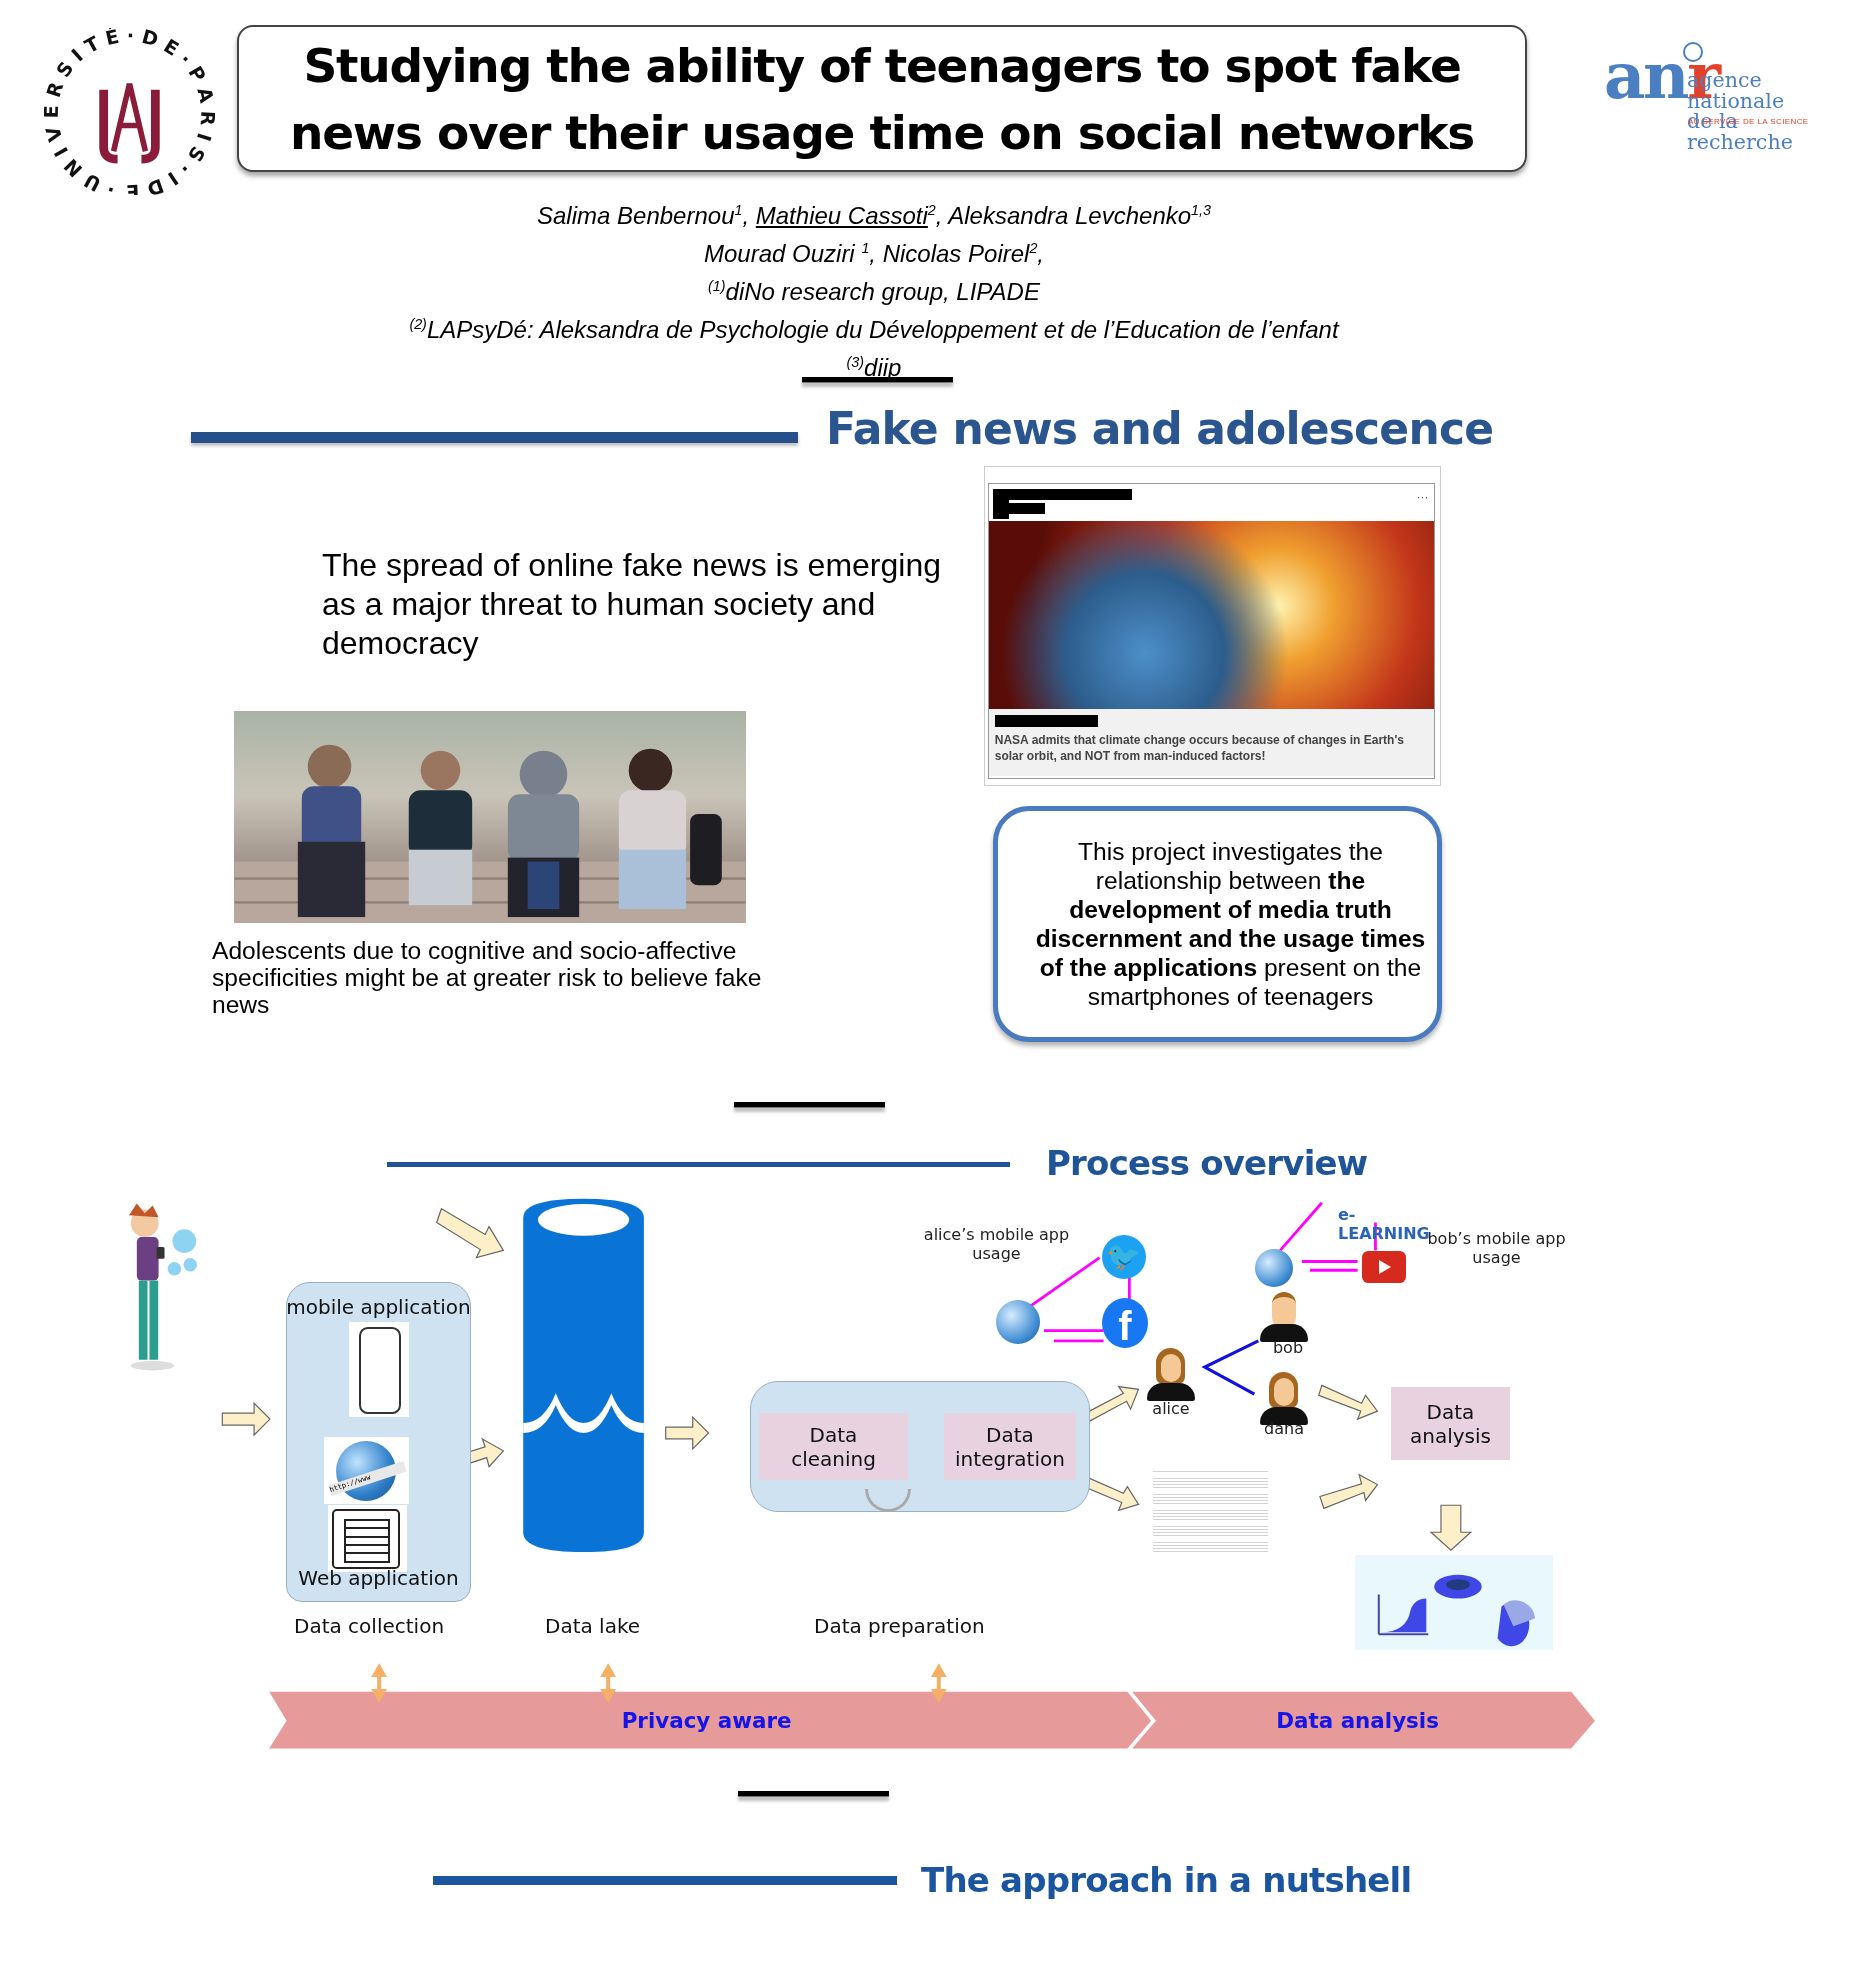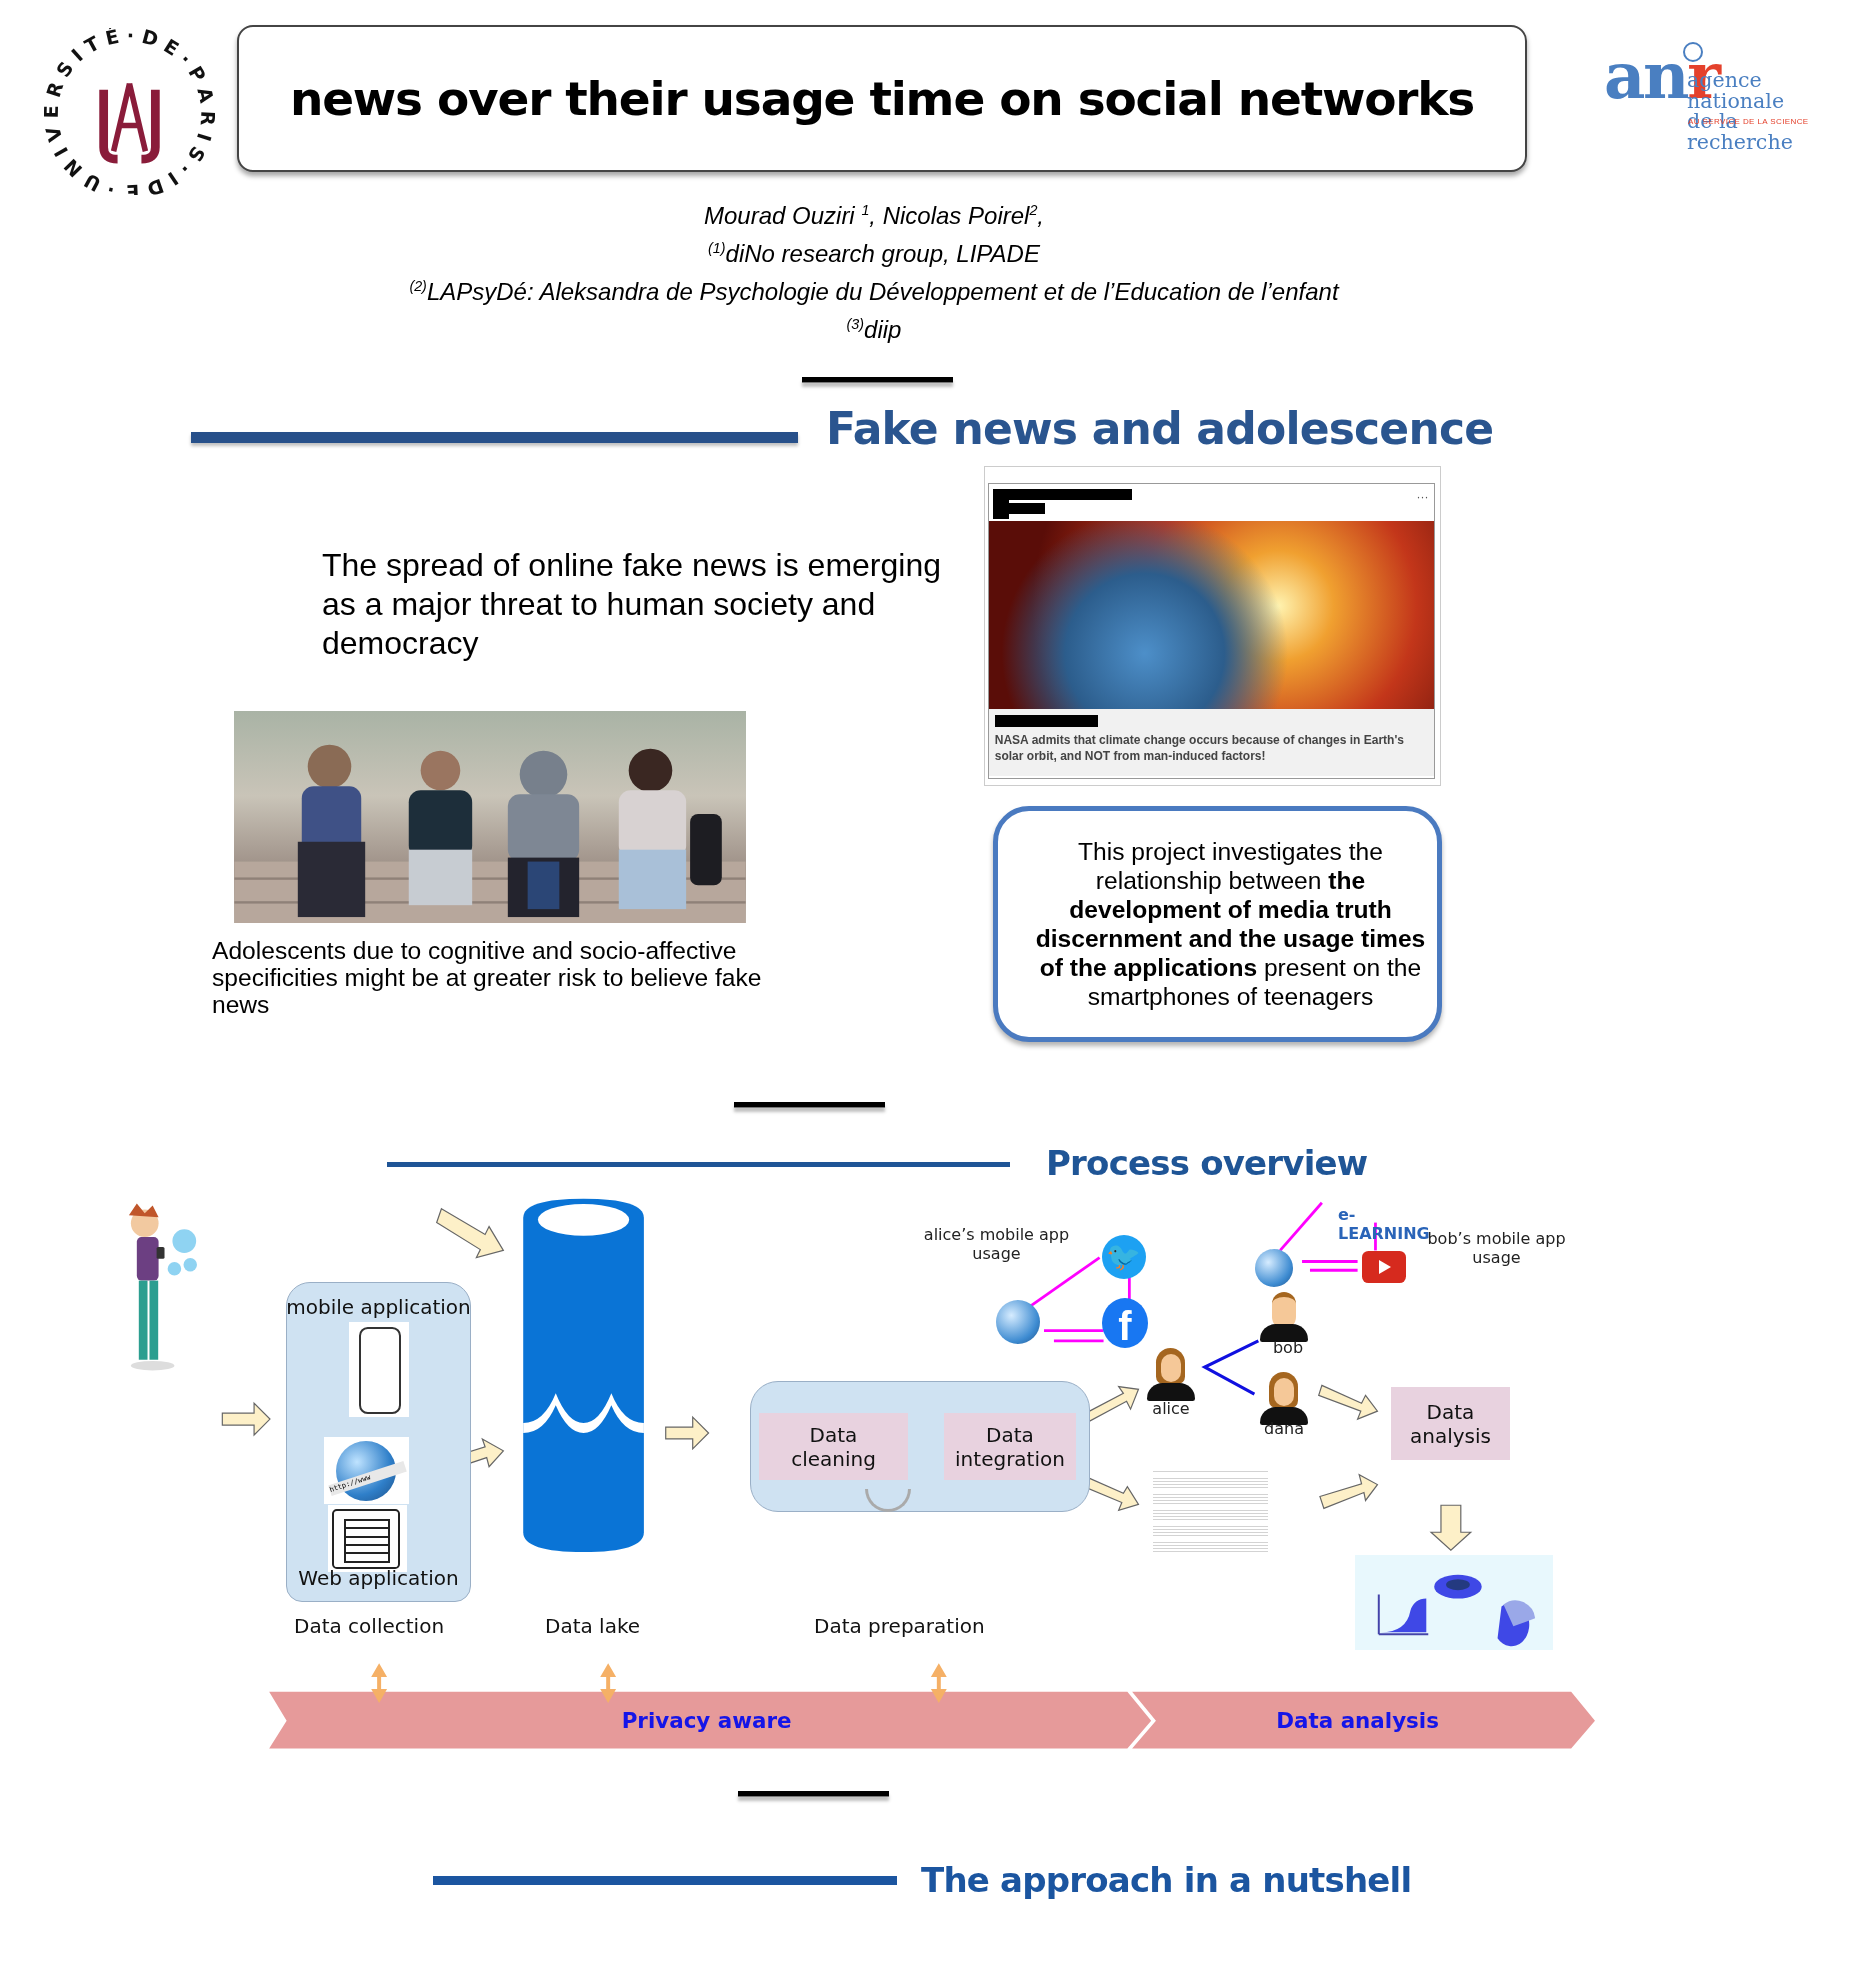--- a/index.html
+++ b/index.html
@@ -57,37 +57,39 @@
       <path d="M280 155 L280 300 Q280 330 245 330" stroke="#8a1c3a" stroke-width="22" fill="none"></path>
     </g>
     <text font-family="DejaVu Sans, sans-serif" font-size="48" font-weight="bold" fill="#111">
       <textPath href="#ringpath" startOffset="3%">· U N I V E R S I T É · D E · P A R I S · I D E X</textPath>
     </text>
   </svg>
 </div>
 
 <div id="title-box" class="abs">
   <div id="title-text">
+    <div>Studying the ability of teenagers to spot fake</div>
     <div>news over their usage time on social networks</div>
   </div>
 </div>
 
 <div id="anr-logo" class="abs">
   <div style="position:absolute;left:0;top:0;" class="anr-big">
     <span>an</span><span class="anr-r">r</span>
   </div>
   <div style="position:absolute;left:119px;top:4px;width:16px;height:16px;border:2.4px solid #4a7fc1;border-radius:50%;"></div>
   <div style="position:absolute;left:123px;top:32px;" class="anr-sub">
     <div>agence nationale</div>
     <div>de la recherche</div>
   </div>
   <div style="position:absolute;left:124px;top:79px;" class="anr-tag">AU SERVICE DE LA SCIENCE</div>
 </div>
 
 <div id="authors" class="abs">
+  <div id="authors-line1"><span>Salima Benbernou</span><sup>1</sup>, <span class="underline">Mathieu Cassoti</span><sup>2</sup>, <span>Aleksandra Levchenko</span><sup>1,3</sup></div>
   <div id="authors-line2"><span>Mourad Ouziri </span><sup>1</sup>, <span>Nicolas Poirel</span><sup>2</sup>,</div>
   <div id="affiliations">
       <div><sup>(1)</sup><span>diNo research group, LIPADE</span></div>
       <div><sup>(2)</sup><span>LAPsyDé: Aleksandra de Psychologie du Développement et de l’Education de l’enfant</span></div>
       <div><sup>(3)</sup><span>diip</span></div>
     </div>
 </div>
 
 <div class="abs sep" style="left:802px;top:377px;width:151px;"></div>
 

